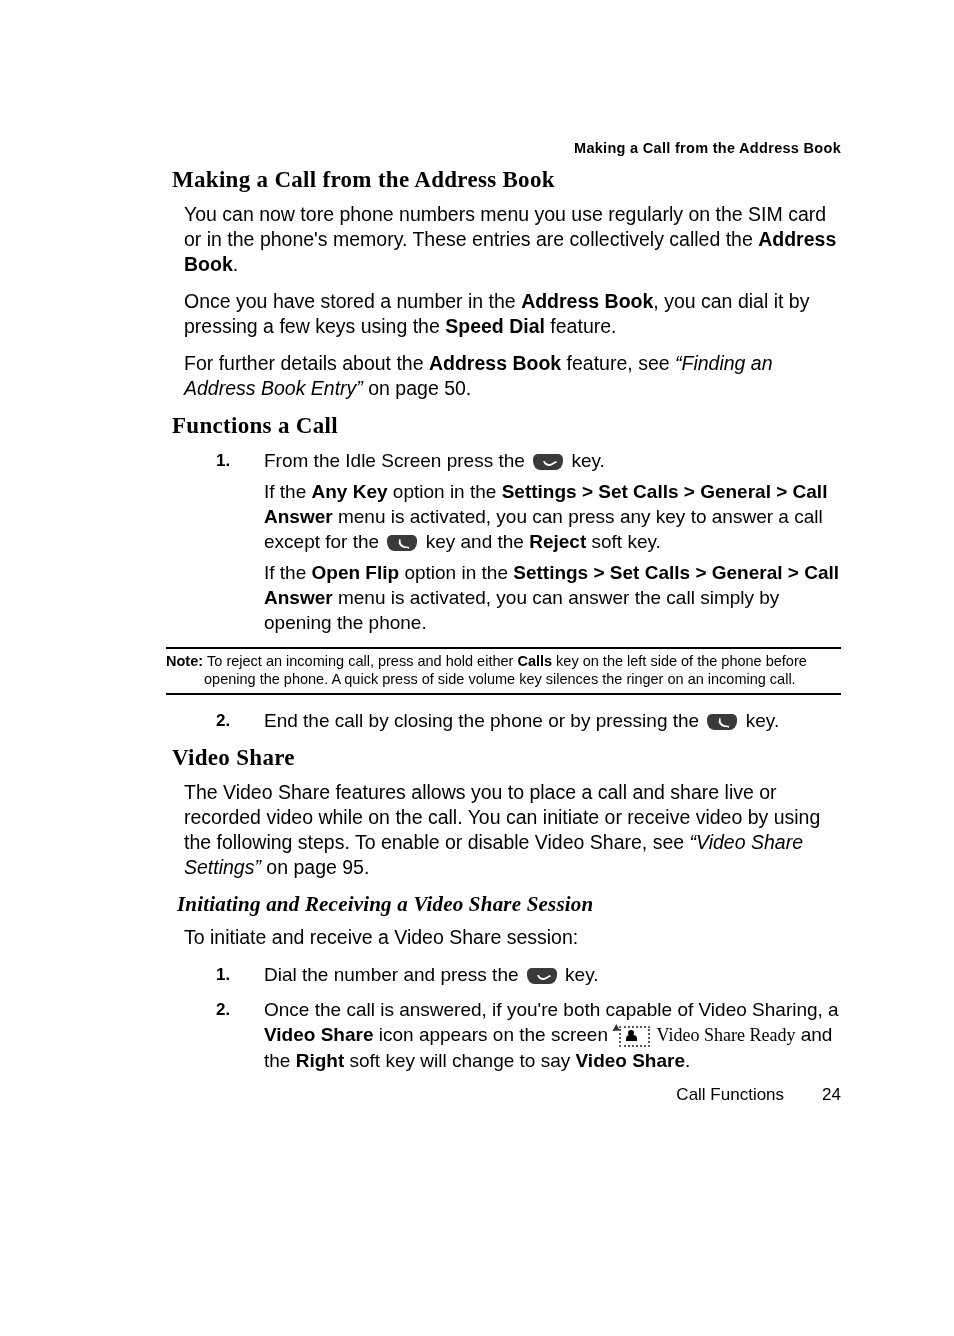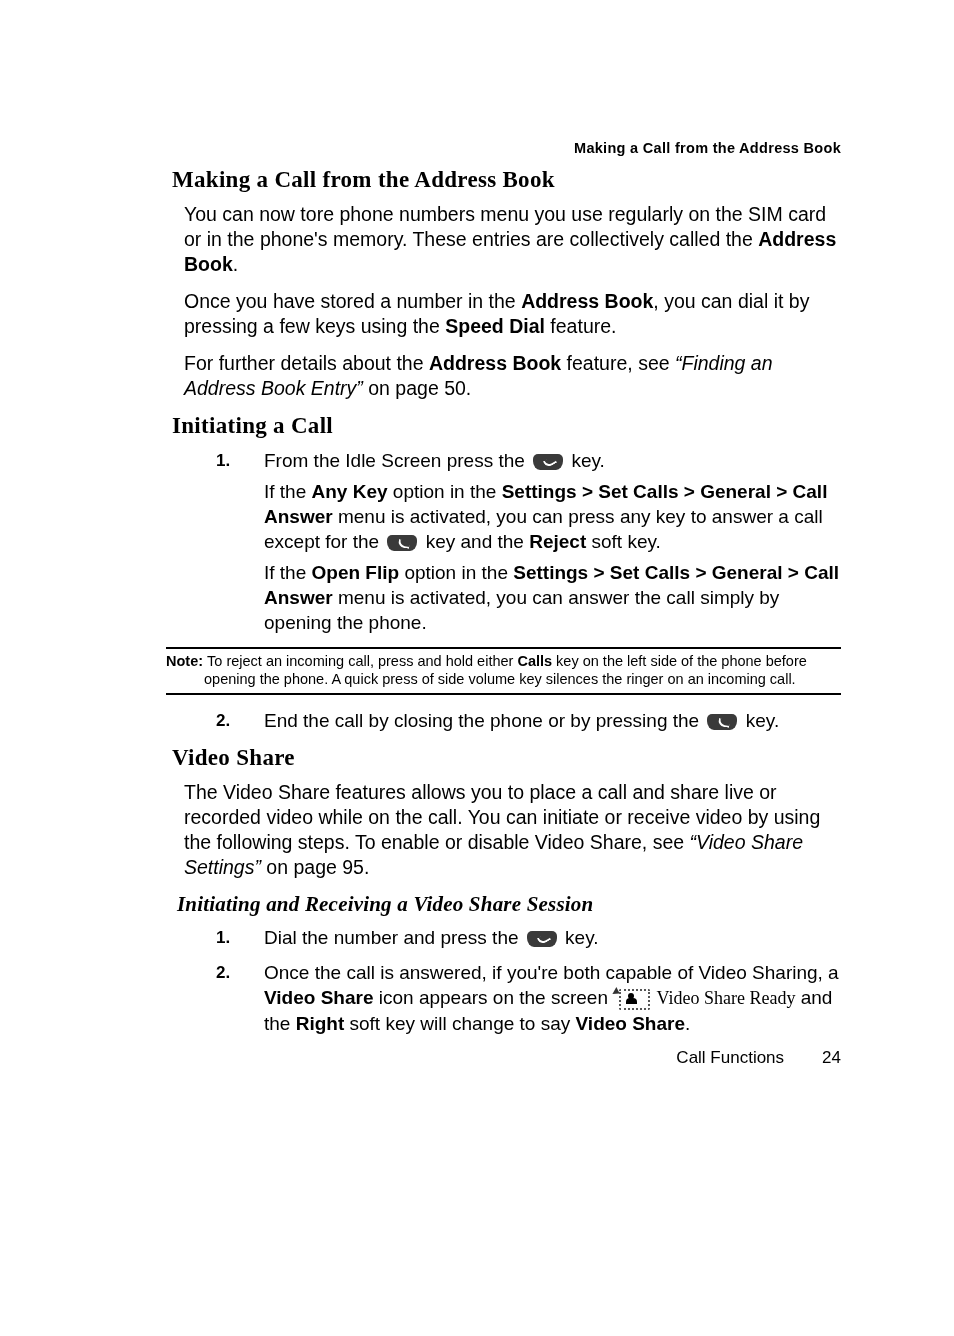--- a/index.html
+++ b/index.html
@@ -1,28 +1,29 @@
 <!DOCTYPE html>
 <html lang="en"><head><meta charset="utf-8"><title>Page</title><style>html, body {margin: 0;padding: 0background:#fff;}body {width:953px;height:1336px;display:flex;flex-direction: column;font-family: Helvetica, Arial, sans-serif;color:#000;}.page {padding:140px 112px 0 166px;}.header {text-align: right;font-size:14.5px;font-weight: bold;letter-spacing:0.3px;margin-bottom:11px;}h2.section-title {font-family:"American Typewriter",Georgia, serif;font-weight: bold;font-size:23px;margin:0 0 9px 6px;letter-spacing:0.3px;}p.normal {margin:0 0 12px 18px;font-size:19.5px;line-height:25px;}p.normal strong {font-weight:bold;}p.normal em {font-style:italic;}ol.steps {margin:0 0 12px 50px;padding:0;list-style:none;counter-reset:step;}ol.steps > li {position:relative;padding-left:48px;font-size:19px;line-height:25px;margin-bottom:10px;}ol.steps > li .num {position:absolute;left:0;top:0;font-weight:bold;font-size:17px;}.key-phone, .key-end {display:inline-block;width:30px;height:16px;background:#3a3a3a;border-radius:5px 5px 7px 7px /5px 5px 9px 9px;position:relative;vertical-align:middle;margin:0 3px;}.key-phone::after {content:"";position:absolute;left:11px;top:4px;width:10px;height:6px;border:2px solid #fff;border-top:none;border-right:none;border-radius:0 0 0 7px;transform:rotate(-30deg);}.key-end::after {content:"";position:absolute;left:11px;top:5px;width:10px;height:6px;border:2px solid #fff;border-top:none;border-right:none;border-radius:0 0 0 7px;transform:rotate(10deg);}.note-block {margin:10px 0 13px 0;border-top:2.5px solid #000;border-bottom:2.5px solid #000;padding:3px 0 5px 0;font-size:14.5px;line-height:18px;}.note-block .note-label {font-weight:bold;}.note-block .note-text{display:block;padding-left:38px;}.note-block .note-text .first-line{margin-left:-38px;}h3.subsection {font-family:"American Typewriter", Georgia, serif;font-style: italic;font-weight: bold;font-size:21px;margin:4px 0 8px 11px;letter-spacing:0.2px;}.video-icon {display:inline-block;position:relative;width:32px;height:21px;vertical-align:middle;margin:0 3px;}.video-icon .screen {position:absolute;left:3px;top:1px;width:27px;height:17px;border:2px dotted #555;border-radius:2px;}.video-icon .person {position:absolute;left:12px;top:5px;width:6px;height:6px;background:#000;border-radius:50%;}.video-icon .body {position:absolute;left:10px;top:10px;width:11px;height:6px;background:#000;border-radius:4px 4px 0 0;}.video-icon .cursor {position:absolute;left:-2px;top:0;width:0;height:0;border-left:6px solid #333;border-top:4px solid transparent;border-bottom:4px solid transparent;transform:rotate(30deg);}.video-ready-label {font-family:Georgia, serif;font-size:18px;}.footer {margin-top:10px;text-align:right;font-size:17px;padding-right:0px;}.footer .page-name {margin-right:38px;}</style></head><body>
 <div class="page">
     <div class="header">Making a Call from the Address Book</div>
     <h2 class="section-title">Making a Call from the Address Book</h2>
     <p class="normal"><span>You can now tore phone numbers menu you use regularly on the SIM card or in the phone's memory. These entries are collectively called the </span><strong>Address Book</strong><span>.</span></p>
     <p class="normal"><span>Once you have stored a number in the </span><strong>Address Book</strong><span>, you can dial it by pressing a few keys using the </span><strong>Speed Dial</strong><span> feature.</span></p>
     <p class="normal"><span>For further details about the </span><strong>Address Book</strong><span> feature, see </span><em>“Finding an Address Book Entry”</em><span> on page 50.</span></p>
-    <h2 class="section-title">Initiating a Call</h2>
+    <h2 class="section-title">Functions a Call</h2>
     <ol class="steps">
       <li><span class="num">1.</span><span>From the Idle Screen press the </span><span class="key-phone"></span><span> key.</span><div style="height:6px;"></div><span>If the </span><strong>Any Key</strong><span> option in the </span><strong>Settings &gt; Set Calls &gt; General &gt; Call Answer</strong><span> menu is activated, you can press any key to answer a call except for the </span><span class="key-end"></span><span> key and the </span><strong>Reject</strong><span> soft key.</span><div style="height:6px;"></div><span>If the </span><strong>Open Flip</strong><span> option in the </span><strong>Settings &gt; Set Calls &gt; General &gt; Call Answer</strong><span> menu is activated, you can answer the call simply by opening the phone.</span></li>
     </ol>
     <div class="note-block">
       <span class="note-text"><span class="first-line"><span class="note-label">Note: </span><span>To reject an incoming call, press and hold either </span><strong>Calls</strong><span> key on the left side of the phone before opening the phone. A quick press of side volume key silences the ringer on an incoming call.</span></span></span>
     </div>
     <ol class="steps">
       <li><span class="num">2.</span><span>End the call by closing the phone or by pressing the </span><span class="key-end"></span><span> key.</span></li>
     </ol>
     <h2 class="section-title">Video Share</h2>
     <p class="normal"><span>The Video Share features allows you to place a call and share live or recorded video while on the call.  You can initiate or receive video by using the following steps.  To enable or disable Video Share, see </span><em>“Video Share Settings”</em><span> on page 95.</span></p>
     <h3 class="subsection">Initiating and Receiving a Video Share Session</h3>
+    <p class="normal">To initiate and receive a Video Share session:</p>
     <ol class="steps">
       <li><span class="num">1.</span><span>Dial the number and press the </span><span class="key-phone"></span><span> key.</span></li>
       <li><span class="num">2.</span><span>Once the call is answered, if you're both capable of Video Sharing, a </span><strong>Video Share</strong><span> icon appears on the screen </span><span class="video-icon"><span class="cursor"></span><span class="screen"></span><span class="person"></span><span class="body"></span></span> <span class="video-ready-label">Video Share Ready</span><span>  and the </span><strong>Right</strong><span> soft key will change to say </span><strong>Video Share</strong><span>.</span></li>
     </ol>
     <div class="footer"><span class="page-name">Call Functions</span><span>24</span></div>
   </div>
 </body></html>

